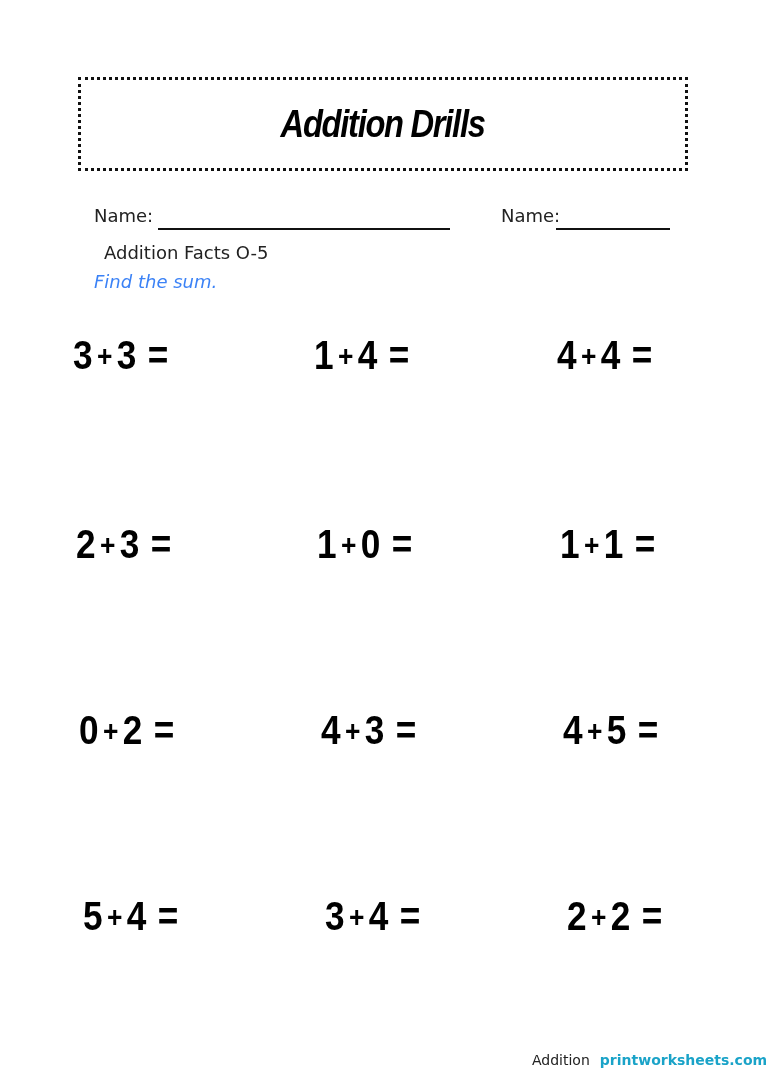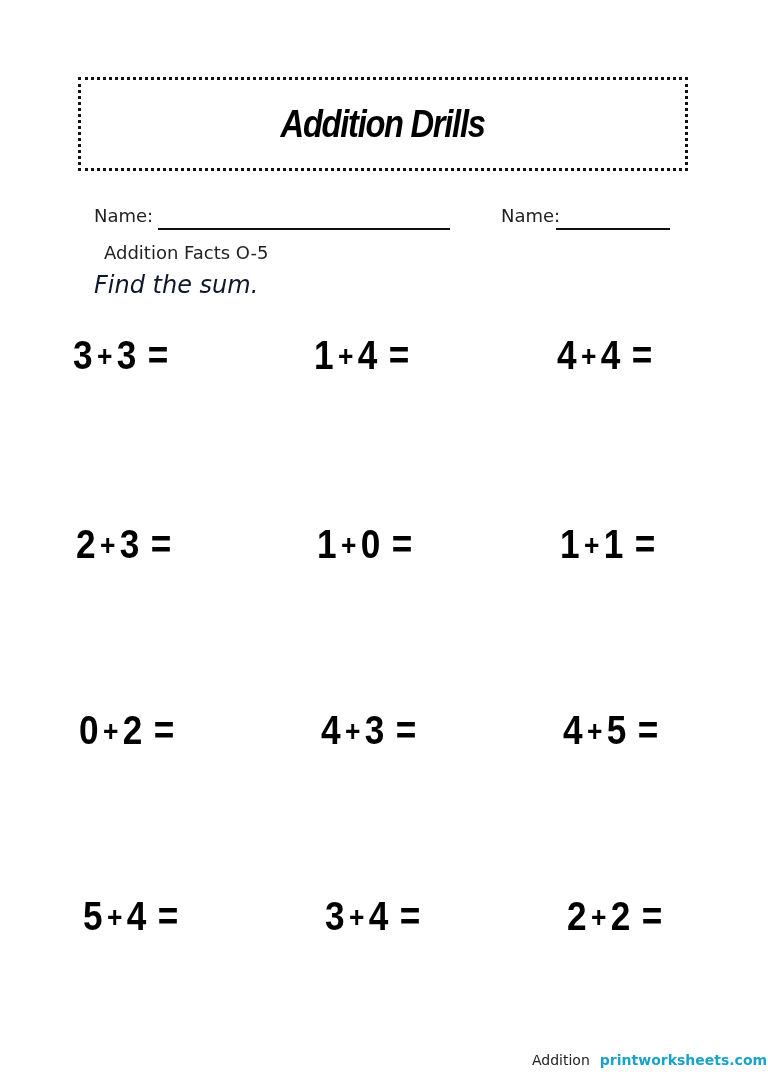--- a/index.html
+++ b/index.html
@@ -14,21 +14,21 @@
     }
     .title {
       font-family: "Liberation Sans", sans-serif; font-weight: 700; font-size: 38px;
       letter-spacing: -1.5px; transform: scaleX(0.86); color: #000;
     }
     .field-label {
       position: absolute; font-family: "DejaVu Sans", sans-serif; font-size: 18px; color: #222;
     }
     .line { position: absolute; height: 0; border-bottom: 2px solid #111; }
     .subtitle { position: absolute; left: 104px; top: 242px; font-size: 18px; color: #222; }
-    .instr { position: absolute; left: 94px; top: 271px; font-size: 24px; font-style: italic; color: #0f172a; text-align: center; }
+    .instr { position: absolute; left: 94px; top: 271px; font-size: 18px; font-style: italic; color: #3b82f6; text-align: center; }
     .problem {
       position: absolute; font-family: "Liberation Sans", sans-serif; font-weight: 700;
       font-size: 40px; color: #000; white-space: nowrap; transform: scaleX(0.88); transform-origin: left center;
       letter-spacing: 1px;
     }
     .problem .op { font-size: 30px; margin: 0 4px; position: relative; top: -3px; }
     .problem .eq { margin-left: 12px; }
     .footer { position: absolute; left: 532px; top: 1052px; font-size: 14px; color: #222; }
     .footer .brand { color: #1aa3c8; font-weight: 700; margin-left: 10px; }
   </style>

